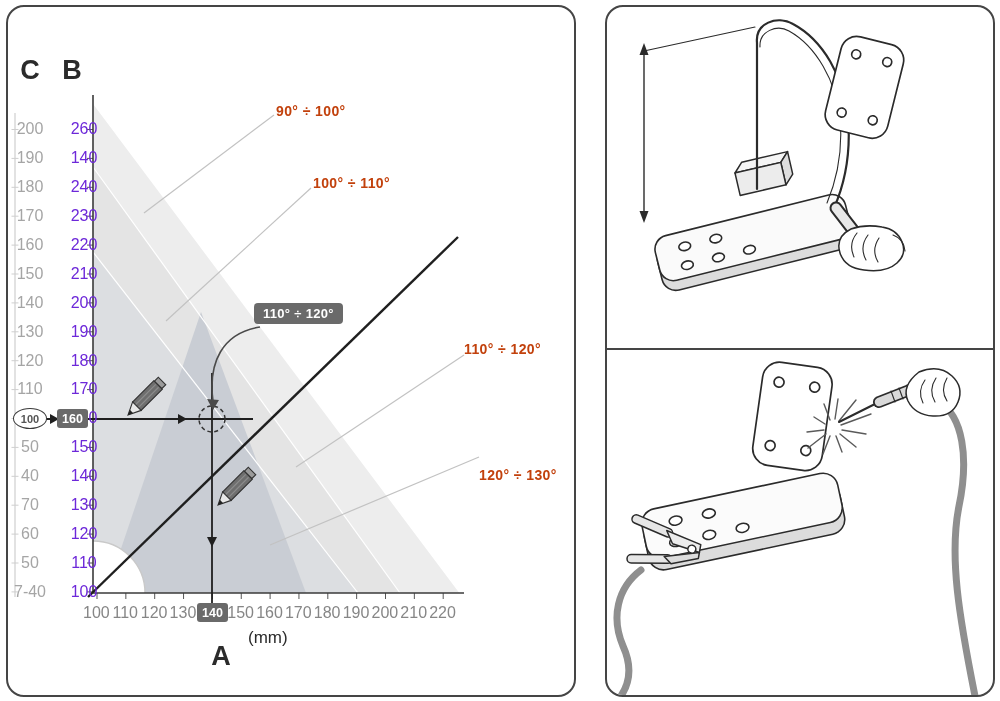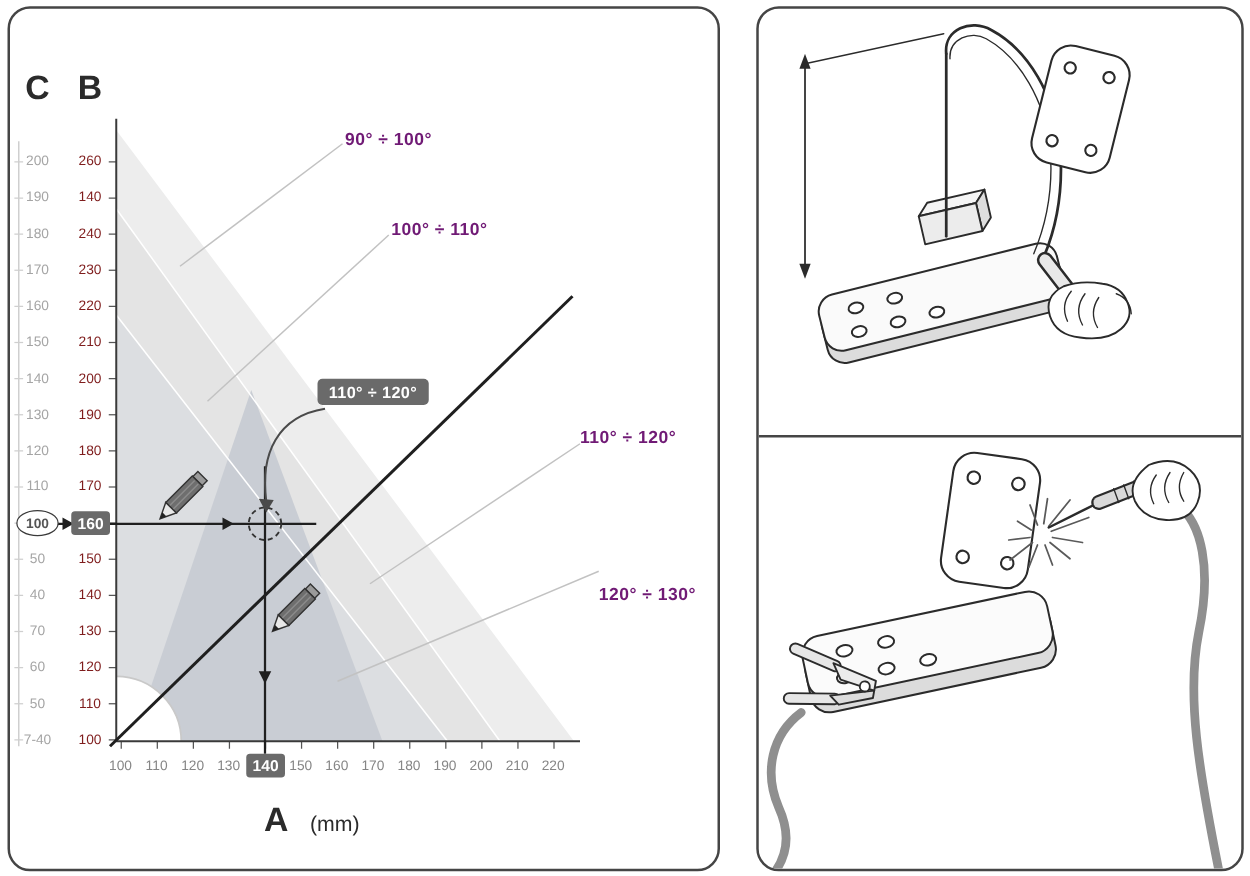--- a/index.html
+++ b/index.html
@@ -6,39 +6,39 @@
   html,body{width:1000px;height:701px}
   body{background:#fff;font-family:"Liberation Sans",sans-serif;position:relative;overflow:hidden}
   #page{position:absolute;inset:0;background:#fff}
   .panel{position:absolute;border:2px solid #454545;border-radius:18px;background:#fff;overflow:hidden}
   #left-panel{left:6px;top:5px;width:570px;height:692px}
   #right-panel{left:605px;top:5px;width:390px;height:692px}
   #chart-svg{position:absolute;left:0;top:0;width:566px;height:688px}
   .axis-letter{position:absolute;top:48px;width:32px;text-align:center;font-size:27px;font-weight:bold;color:#2b2b2b}
   #axis-c-title{left:6px}
   #axis-b-title{left:48px}
-  .tick{display:flex;align-items:center;justify-content:center;font-size:11px}
+  .tick{display:flex;align-items:center;justify-content:center;font-size:16px}
   .tick-col{position:absolute;top:108px;width:40px}
   .tc-c{left:2px;color:#a5a5a5}
-  .tc-b{left:44px;color:#7f1d1d}
+  .tc-b{left:56px;color:#6d28d9}
   .tick-col .tick{height:28.9px}
   .tr-a{position:absolute;left:74px;top:596px;display:flex;color:#868686}
   .tr-a .tick{width:28.85px;height:20px}
   .value-badge{position:absolute;background:#6a6a6a;color:#fff;font-weight:bold;font-size:12.5px;border-radius:3px;display:flex;align-items:center;justify-content:center;z-index:4}
   #badge-b{left:49px;top:402px;width:31px;height:19px}
   #badge-a{left:189px;top:596px;width:31px;height:19px}
   #circle-c{position:absolute;left:5px;top:401px;width:34px;height:21px;border:1.6px solid #3a3a3a;border-radius:50%;background:#fff;color:#555;font-size:11px;font-weight:bold;display:flex;align-items:center;justify-content:center;z-index:4}
-  .callout{position:absolute;color:#701a75;font-size:14px;font-weight:bold;letter-spacing:.4px;white-space:nowrap;z-index:3}
+  .callout{position:absolute;color:#c2410c;font-size:14px;font-weight:bold;letter-spacing:.4px;white-space:nowrap;z-index:3}
   #co-90{left:268px;top:96px}
   #co-100{left:305px;top:168px}
   #co-110r{left:456px;top:334px}
   #co-120{left:471px;top:460px}
   #co-badge{position:absolute;left:246px;top:296px;background:#6a6a6a;color:#fff;font-size:13px;font-weight:bold;padding:3px 9px;border-radius:4px;letter-spacing:.3px;white-space:nowrap;z-index:4}
   #a-title{position:absolute;left:196px;top:634px;width:34px;text-align:center;font-size:27px;font-weight:bold;color:#2b2b2b}
-  #a-unit{position:absolute;left:240px;top:643px;font-size:17px;color:#2b2b2b}
+  #a-unit{position:absolute;left:240px;top:621px;font-size:17px;color:#2b2b2b}
   .illus{position:absolute;left:0;width:386px}
   #saw-svg{top:0;height:341px}
   #weld-svg{top:343px;height:345px}
   #right-divider{position:absolute;left:0;top:341px;width:100%;height:2px;background:#454545}
 </style>
 </head>
 <body>
 
 <div id="page">
 

